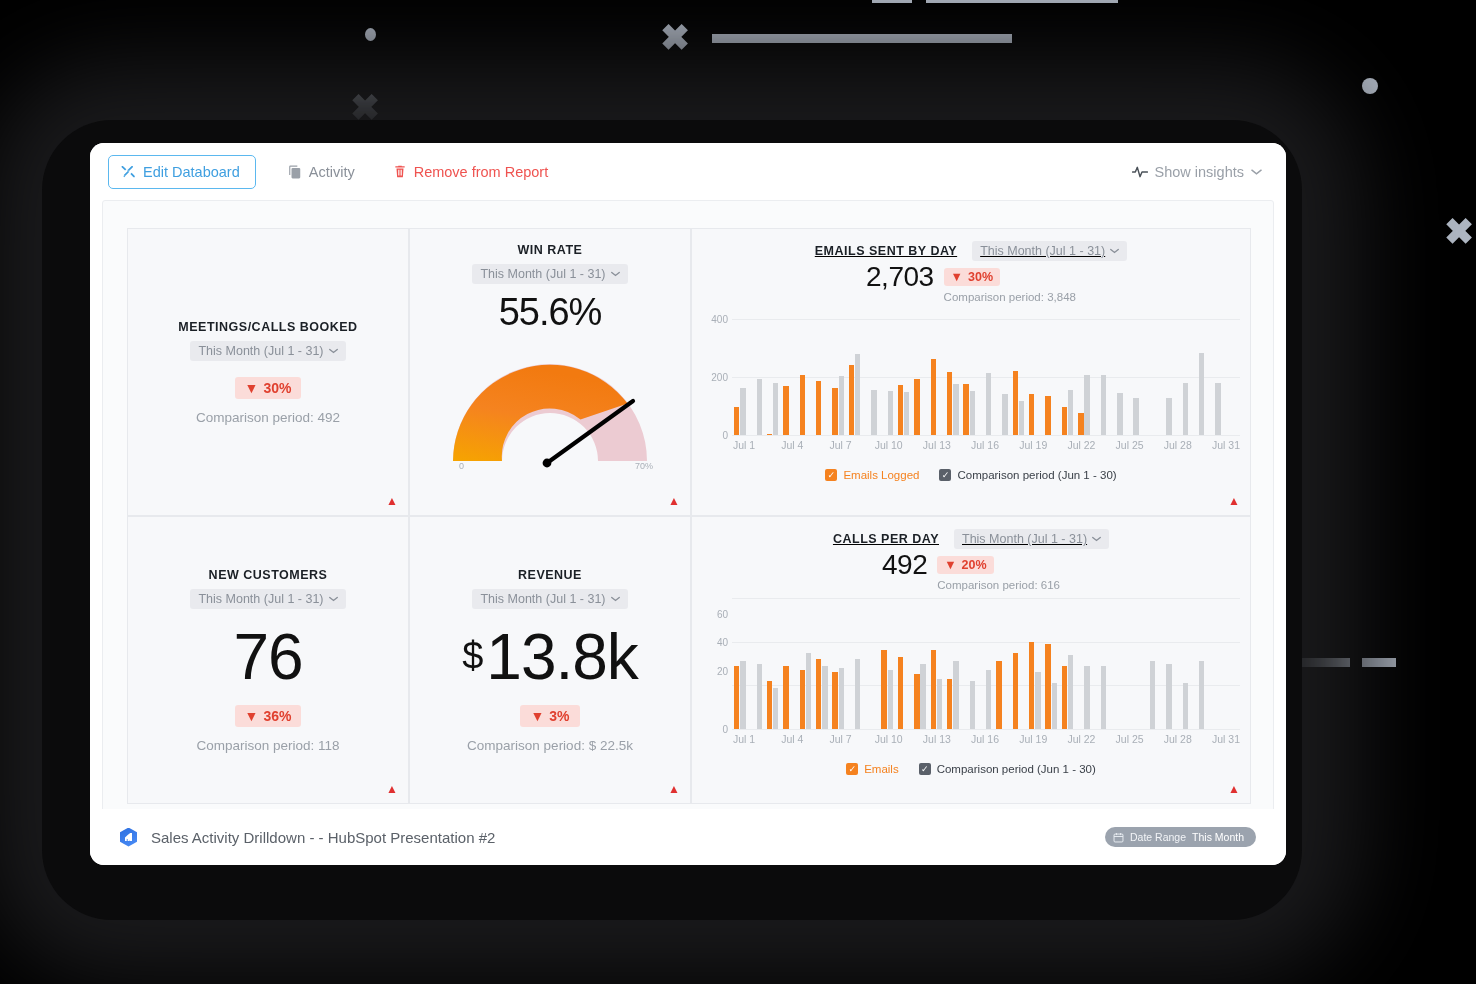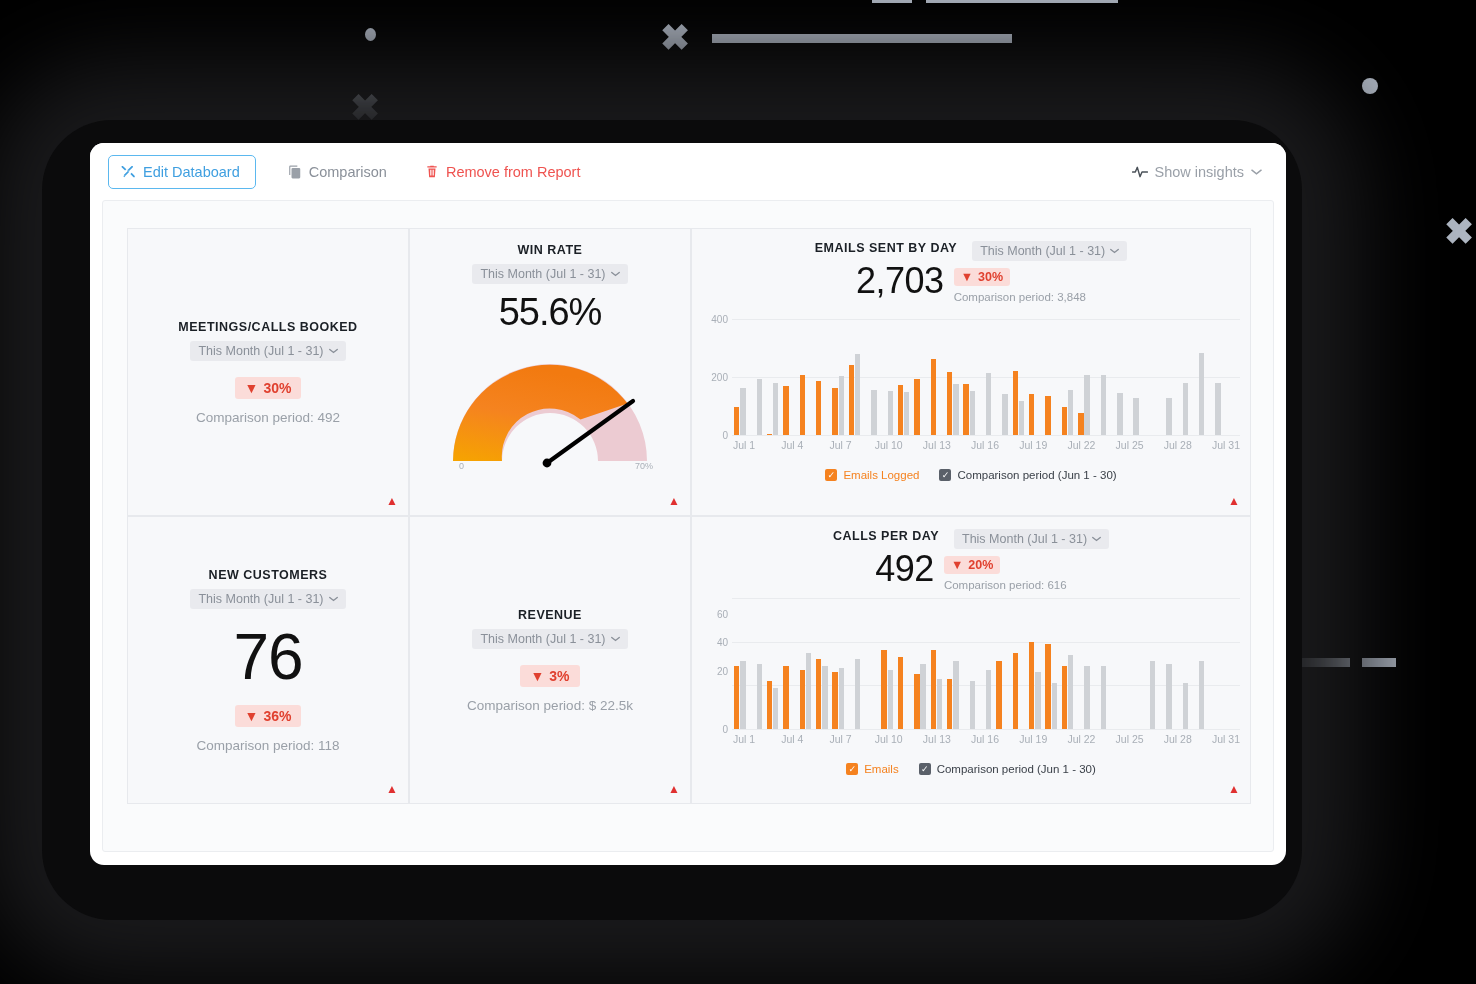--- a/index.html
+++ b/index.html
@@ -109,24 +109,24 @@
     padding: 3px 10px; display: inline-flex; gap: 5px; align-items: center;
   }
   .cmp { margin-top: 11px; font-size: 13.5px; color: #9aa0a8; }
 
   
   .gauge-wrap { position: relative; width: 230px; height: 124px; margin-top: 14px; }
   .gauge-lbl { position: absolute; bottom: -2px; font-size: 9px; color: #aab0b8; }
 
   
   .chart-head { display: flex; flex-direction: column; align-items: center; padding-top: 12px; }
-  .chart-head-row1 { display: flex; gap: 15px; }
+  .chart-head-row1 { display: flex; align-items: center; gap: 15px; text-decoration: underline; }
   .chart-title { font-size: 12.5px; font-weight: bold; letter-spacing: .5px; color: #1b2026; }
   .chart-head-row2 { display: flex; align-items: flex-start; gap: 10px; margin-top: 1px; }
-  .chart-big { font-size: 36px; color: #111; line-height: 1.05; letter-spacing: -.5px; }
+  .chart-big { font-size: 28px; color: #111; line-height: 1.05; letter-spacing: -.5px; }
   .chart-meta { display: flex; flex-direction: column; align-items: flex-start; padding-top: 6px; }
   .chart-meta .delta { margin-top: 0; font-size: 12.5px; padding: 2px 7px; }
   .chart-meta .cmp { margin-top: 5px; font-size: 11.5px; }
 
   .plot { position: absolute; left: 12px; right: 10px; }
   .plot-inner { position: relative; width: 100%; height: 100%; }
   .gridline { position: absolute; left: 28px; right: 0; height: 1px; background: #e9ebee; }
   .ytick { position: absolute; left: 0; width: 24px; text-align: right; font-size: 10px; color: #a9afb7; transform: translateY(-50%); }
   .bars { position: absolute; left: 28px; right: 0; bottom: 0; top: 0; }
   .bar { position: absolute; bottom: 0; border-radius: 0; }
@@ -193,21 +193,21 @@
         </span>
         <span>Edit Databoard</span>
       </div>
 
       <div class="tb-item tb-dup">
         <span class="ico">
           <svg width="14" height="14" viewBox="0 0 24 24" fill="#9aa0a8">
             <path d="M16 1H4a2 2 0 0 0-2 2v14h2V3h12V1zm3 4H8a2 2 0 0 0-2 2v14a2 2 0 0 0 2 2h11a2 2 0 0 0 2-2V7a2 2 0 0 0-2-2z"></path>
           </svg>
         </span>
-        <span>Comparison</span>
+        <span>Activity</span>
       </div>
 
       <div class="tb-item tb-rem">
         <span class="ico">
           <svg width="14" height="15" viewBox="0 0 24 24" fill="#ef5350">
             <path d="M9 3V2h6v1h5v2H4V3h5zM6 7h12l-1 14a1 1 0 0 1-1 1H8a1 1 0 0 1-1-1L6 7zm3 2v10h2V9H9zm4 0v10h2V9h-2z"></path>
           </svg>
         </span>
         <span>Remove from Report</span>
       </div>
@@ -412,20 +412,23 @@
         <div class="tile">
           <div class="kpi">
             <div class="kpi-title">REVENUE</div>
             <div class="pill">
               <span>This Month (Jul 1 - 31)</span>
               <span class="ico">
                 <svg width="9" height="6" viewBox="0 0 12 8" fill="none" stroke="#8a9099" stroke-width="1.8" stroke-linecap="round">
                     <path d="M1 2l5 4 5-4"></path>
                   </svg>
               </span>
+            </div>
+            <div class="kpi-value">
+              <span class="cur">$</span><span>13.8k</span>
             </div>
             <div class="delta">
               <span>▼</span>
               <span>3%</span>
             </div>
             <div class="cmp">Comparison period: $ 22.5k</div>
           </div>
           <div class="warn">▲</div>
         </div>
 
@@ -527,15 +530,29 @@
                 <span class="cbx d">✓</span>
                 <span class="t">Comparison period (Jun 1 - 30)</span>
               </div>
             </div>
           <div class="warn">▲</div>
         </div>
 
       </div>
     </div>
 
+    <div class="footer">
+      <span class="hs-logo"></span>
+      <span class="footer-title">Sales Activity Drilldown - - HubSpot Presentation #2</span>
+      <span class="daterange">
+        <span class="ico">
+          <svg width="11" height="11" viewBox="0 0 16 16" fill="none" stroke="#e9edf3" stroke-width="1.4">
+            <rect x="1.5" y="3" width="13" height="11.5" rx="1.5"></rect>
+              <path d="M1.5 6.5h13M5 1.5v3M11 1.5v3"></path>
+          </svg>
+        </span>
+        <span>Date Range</span>
+        <span class="v">This Month</span>
+      </span>
+    </div>
 
   </div>
 </div>
 
 </body></html>

